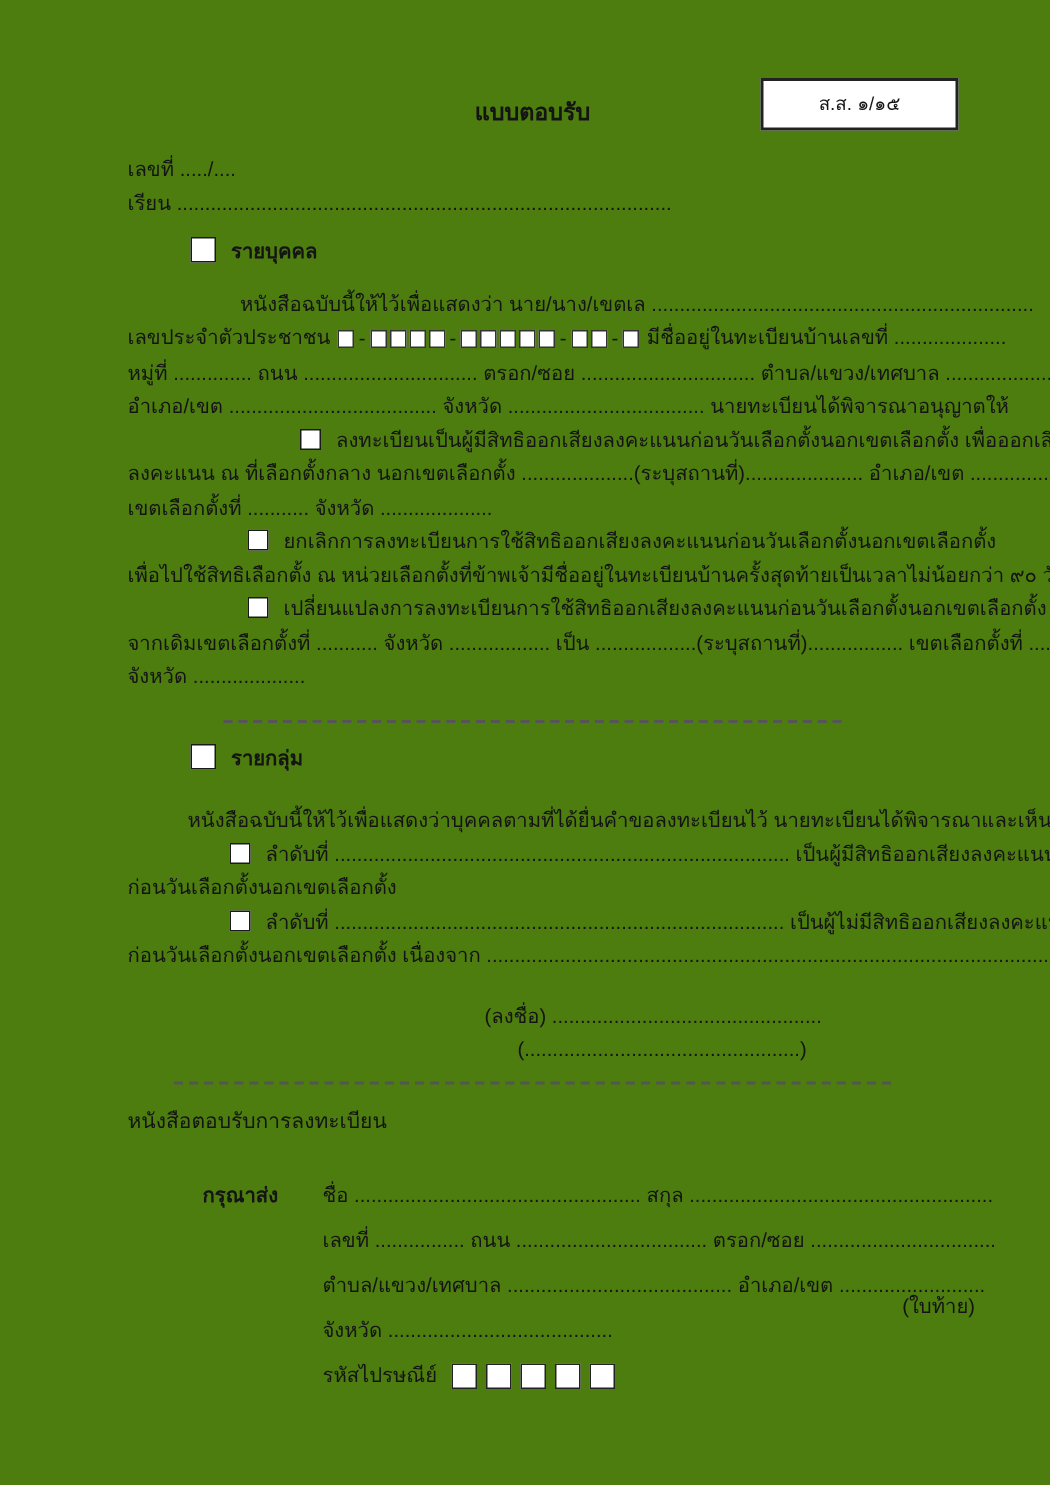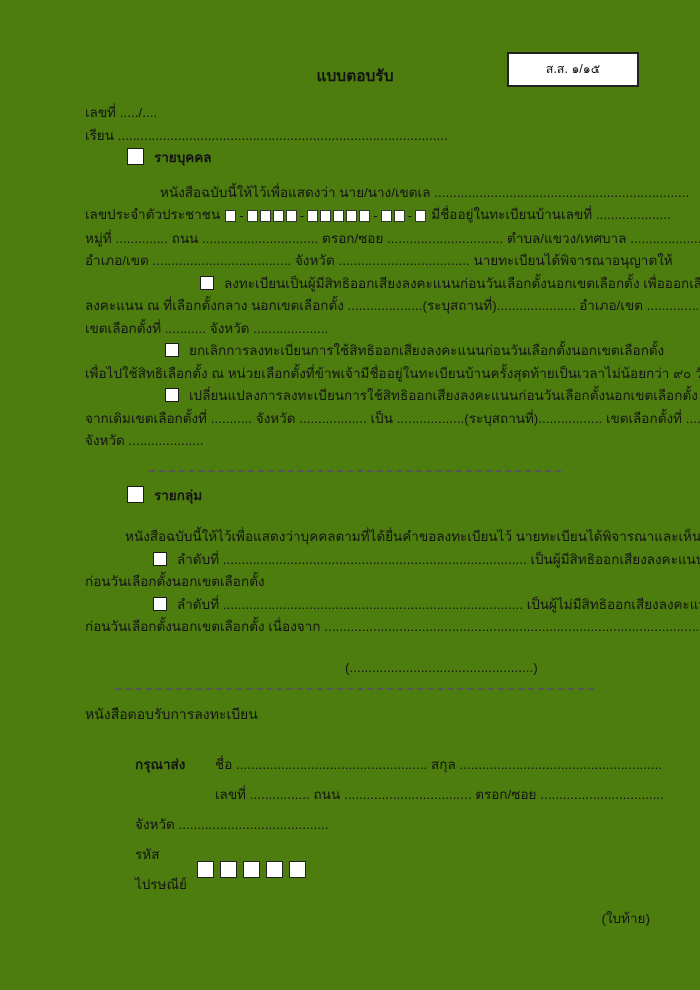--- a/index.html
+++ b/index.html
@@ -37,21 +37,21 @@
 
   
   .cb {
     display: inline-block; width: 14px; height: 14px;
     border: 1.6px solid #1a1a1a; background: #fff;
     vertical-align: -2px; margin-right: 10px;
   }
   .cb-lg { width: 17px; height: 17px; vertical-align: -3px; }
 
   .section-line { padding-left: 42px; font-weight: bold; }
-  .sec1-label { margin-bottom: 12px; }
+  .sec1-label { margin-top: 10px; margin-bottom: 12px; }
   .sec2-label { margin-top: 13px; margin-bottom: 19px; }
 
   
   .id-wrap { display: inline-block; vertical-align: -1px; margin: 0 4px; }
   .id-box {
     display: inline-block; width: 11px; height: 12px;
     border: 1px solid #333; background: #fff;
     vertical-align: middle; margin: 0 1px;
   }
   .id-dash { margin: 0 2px; vertical-align: middle; }
@@ -76,21 +76,21 @@
     line-height: 30px;
   }
   .send-label { font-weight: bold; }
   .postal-row { display: flex; align-items: center; gap: 10px; }
   .postal-boxes { display: inline-flex; gap: 6px; }
   .postal-box {
     display: inline-block; width: 17px; height: 17px;
     border: 1.4px solid #222; background: #fff;
   }
 
-  .tail-label { position: absolute; right: 50px; top: 908px; }
+  .tail-label { position: absolute; right: 50px; top: 860px; }
 </style>
 </head>
 <body>
 
 <div class="page">
   <div class="content">
 
     <div class="header">
       <div class="form-title">แบบตอบรับ</div>
       <div class="code-box">
@@ -141,35 +141,37 @@
       <span class="cb"></span><span>ลำดับที่ ................................................................................. เป็นผู้มีสิทธิออกเสียงลงคะแนน</span>
     </div>
     <div class="line">ก่อนวันเลือกตั้งนอกเขตเลือกตั้ง</div>
 
     <div class="line ind-68">
       <span class="cb"></span><span>ลำดับที่ ................................................................................ เป็นผู้ไม่มีสิทธิออกเสียงลงคะแนน</span>
     </div>
     <div class="line">ก่อนวันเลือกตั้งนอกเขตเลือกตั้ง เนื่องจาก ................................................................................................................</div>
 
     <div class="sig-block">
+      <div class="line sig-line1">(ลงชื่อ) ................................................</div>
       <div class="line sig-line2">(.................................................)</div>
     </div>
 
     <div class="divider divider-2"></div>
 
     <div class="receipt-heading">หนังสือตอบรับการลงทะเบียน</div>
 
     <div class="mail">
       <div class="send-label">กรุณาส่ง</div>
       <div class="line">ชื่อ ................................................... สกุล ......................................................</div>
 
       <div></div>
       <div class="line">เลขที่ ................ ถนน .................................. ตรอก/ซอย .................................</div>
 
       <div></div>
+      <div class="line">ตำบล/แขวง/เทศบาล ........................................ อำเภอ/เขต ..........................</div>
 
       <div></div>
       <div class="line">จังหวัด ........................................</div>
 
       <div></div>
       <div class="postal-row">
         <span>รหัสไปรษณีย์</span>
         <span class="postal-boxes">
             <span class="postal-box"></span>
             <span class="postal-box"></span>

